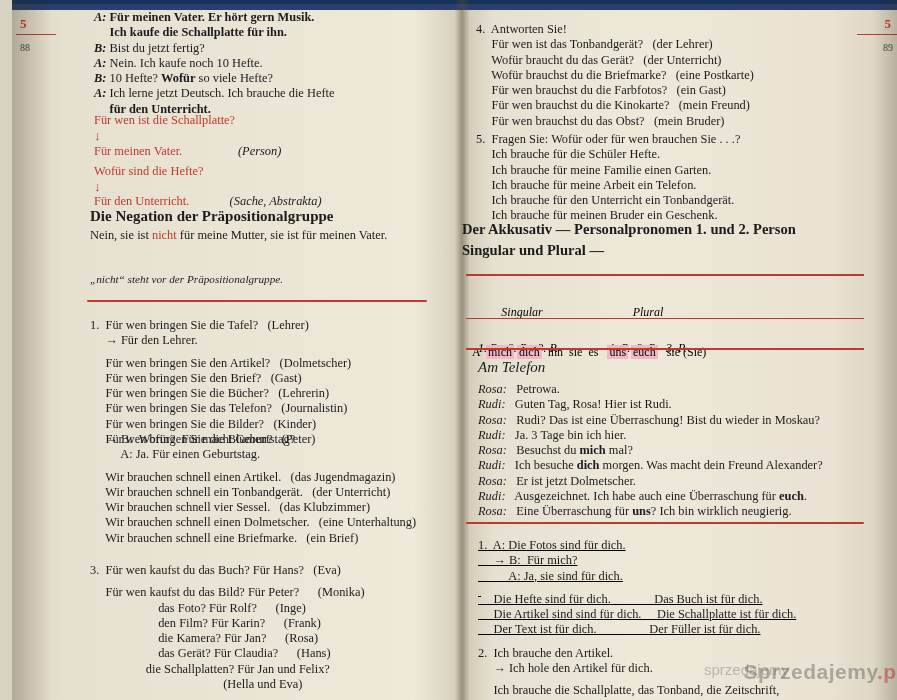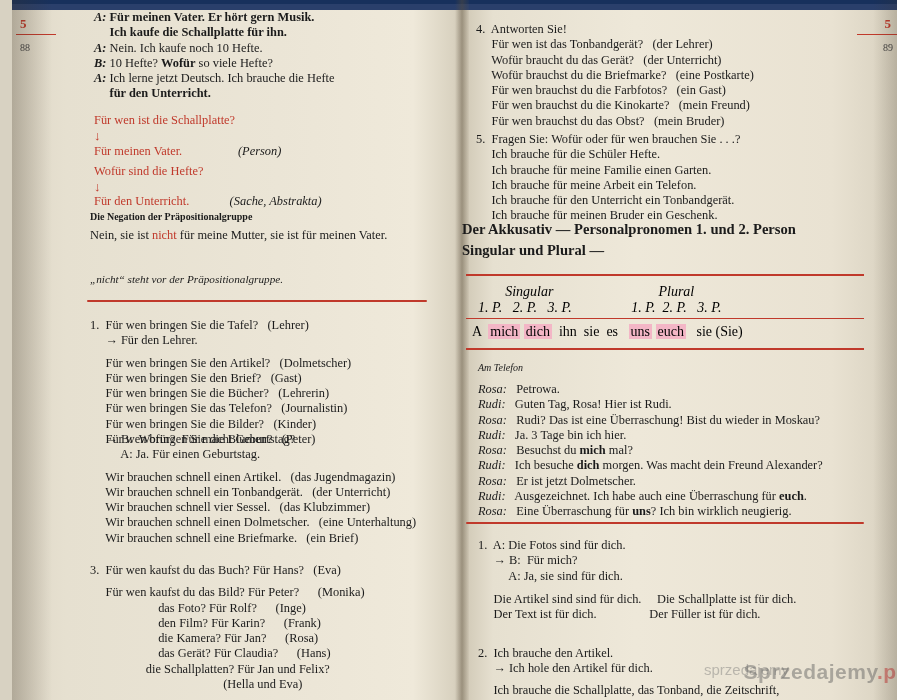--- a/index.html
+++ b/index.html
@@ -34,35 +34,35 @@
     color:#c0392b;font-size:13px;font-weight:bold;
   }
   .folio{
     position:absolute;font-family:"Liberation Serif",serif;
     color:#444;font-size:10px;
   }
   .rule{
     position:absolute;height:1px;background:#c0392b;
   }
 
-  .txt{position:absolute;font-size:10px;line-height:15.2px;color:#1b1b1b;white-space:pre;}
+  .txt{position:absolute;font-size:15px;line-height:15.2px;color:#1b1b1b;white-space:pre;}
   .b{font-weight:bold;}
   .i{font-style:italic;text-align:center;}
   .sm{font-size:11.2px;line-height:14px;}
 
   .blk{position:absolute;}
   .blk div{white-space:pre;font-size:12.4px;line-height:15.3px;color:#1b1b1b;}
   .blk .r{color:#c0392b;}
   .blk .bb{font-weight:bold;}
   .blk .ii{font-style:italic;}
   .hl-pink{background:#f3b6c6;padding:0 2px;}
 
   .tblrule{position:absolute;height:1px;background:#c0392b;}
   .tbl{position:absolute;}
-  .tbl .row{white-space:pre;font-size:14px;line-height:16px;}
+  .tbl .row{white-space:pre;font-size:12px;line-height:16px;margin-top:20px;}
 
   .wm{
     position:absolute;right:6px;bottom:16px;
     font-family:"Liberation Sans",sans-serif;
     font-size:21px;color:rgba(90,90,90,0.45);letter-spacing:0.5px;
     font-weight:bold;
   }
   .wm .dot{color:rgba(200,60,60,0.55);}
   .wm2{
     position:absolute;right:120px;bottom:22px;
@@ -90,20 +90,21 @@
 
   <div class="col left">
 
     <div class="pgnum" style="left:8px;top:16px;">5</div>
     <div class="rule" style="left:4px;top:34px;width:40px;"></div>
     <div class="folio" style="left:8px;top:42px;">88</div>
 
     <div class="blk" style="left:82px;top:10px;">
       <div><span class="ii bb">A:</span> <span class="bb">Für meinen Vater. Er hört gern Musik.</span></div>
       <div>     <span class="bb">Ich kaufe die Schallplatte für ihn.</span></div>
+      <div><span class="ii bb">B:</span> Bist du jetzt fertig?</div>
       <div><span class="ii bb">A:</span> Nein. Ich kaufe noch 10 Hefte.</div>
       <div><span class="ii bb">B:</span> 10 Hefte? <span class="bb">Wofür</span> so viele Hefte?</div>
       <div><span class="ii bb">A:</span> Ich lerne jetzt Deutsch. Ich brauche die Hefte</div>
       <div>     <span class="bb">für den Unterricht.</span></div>
     </div>
 
     <div class="blk" style="left:82px;top:113px;">
       <div class="r">Für wen ist die Schallplatte?</div>
       <div class="r" style="font-size:13px;">↓</div>
       <div class="r">Für meinen Vater.<span style="color:#1b1b1b;">                  </span><span class="ii" style="color:#1b1b1b;">(Person)</span></div>
@@ -211,25 +212,26 @@
       <div><span class="ii">Rudi:</span>   Ja. 3 Tage bin ich hier.</div>
       <div><span class="ii">Rosa:</span>   Besuchst du <span class="bb">mich</span> mal?</div>
       <div><span class="ii">Rudi:</span>   Ich besuche <span class="bb">dich</span> morgen. Was macht dein Freund Alexander?</div>
       <div><span class="ii">Rosa:</span>   Er ist jetzt Dolmetscher.</div>
       <div><span class="ii">Rudi:</span>   Ausgezeichnet. Ich habe auch eine Überraschung für <span class="bb">euch</span>.</div>
       <div><span class="ii">Rosa:</span>   Eine Überraschung für <span class="bb">uns</span>? Ich bin wirklich neugierig.</div>
     </div>
 
     <div class="rule" style="left:2px;top:522px;width:398px;height:2px;border-radius:2px;"></div>
 
-    <div class="blk" style="left:14px;top:538px;">
+    <div class="blk" style="left:14px;top:538px;text-decoration:underline;">
       <div>1.  A: Die Fotos sind für dich.</div>
       <div>     → B:  Für mich?</div>
       <div>          A: Ja, sie sind für dich.</div>
       <div style="height:8px;"> </div>
+      <div>     Die Hefte sind für dich.              Das Buch ist für dich.</div>
       <div>     Die Artikel sind sind für dich.     Die Schallplatte ist für dich.</div>
       <div>     Der Text ist für dich.                 Der Füller ist für dich.</div>
     </div>
 
     <div class="blk" style="left:14px;top:646px;">
       <div>2.  Ich brauche den Artikel.</div>
       <div>     → Ich hole den Artikel für dich.</div>
       <div style="height:6px;"> </div>
       <div>     Ich brauche die Schallplatte, das Tonband, die Zeitschrift,</div>
       <div>     das Jugendmagazin, den Text.</div>

